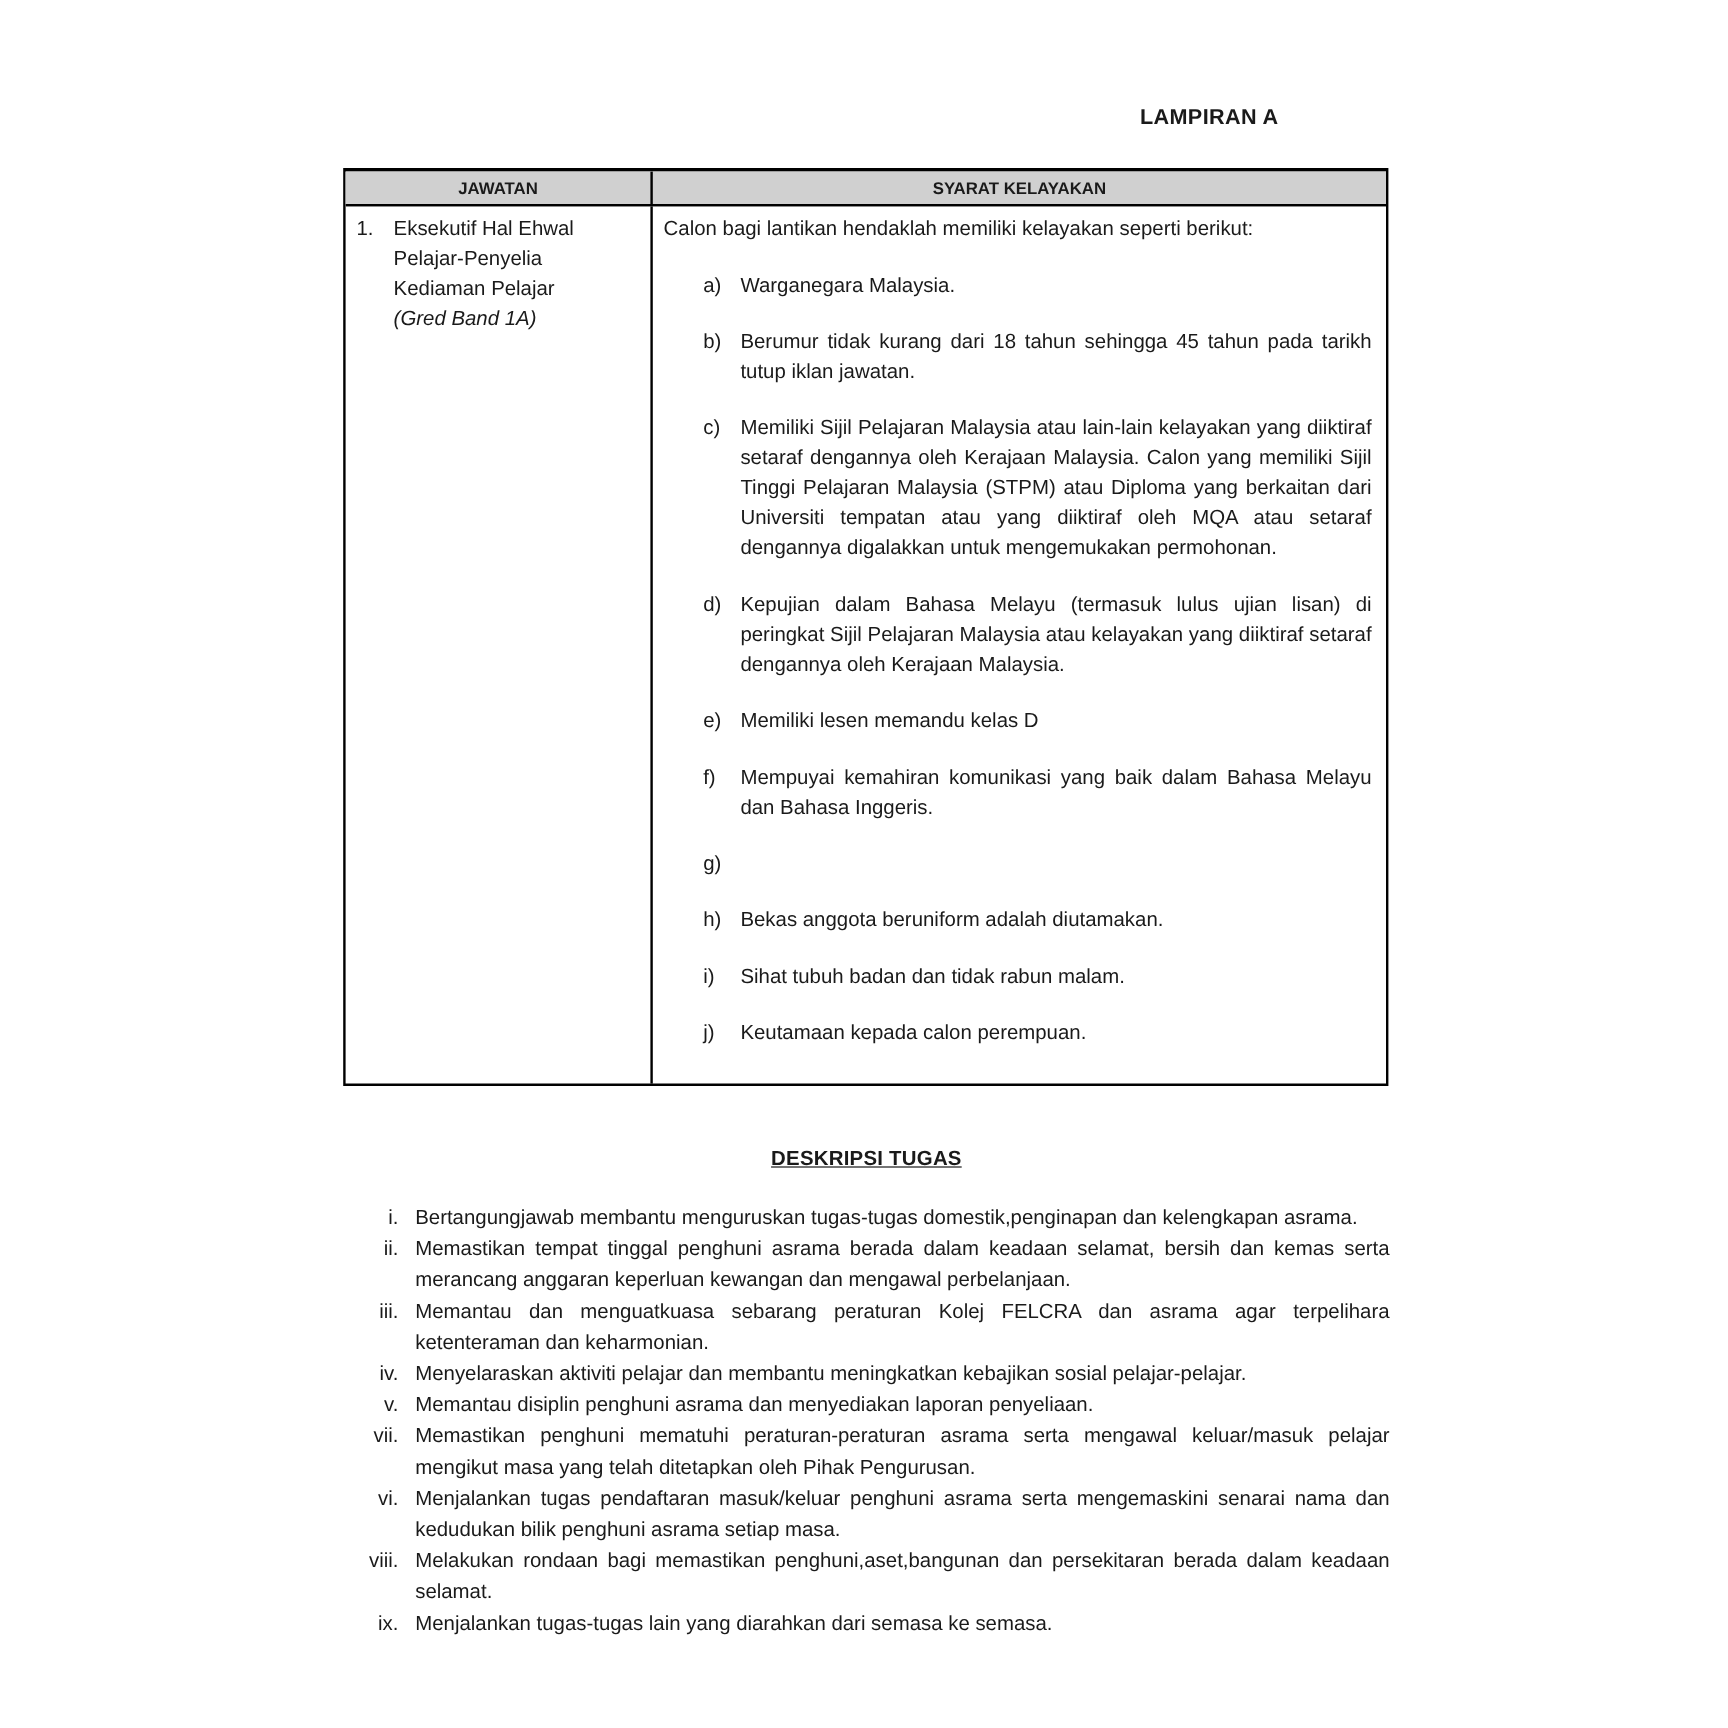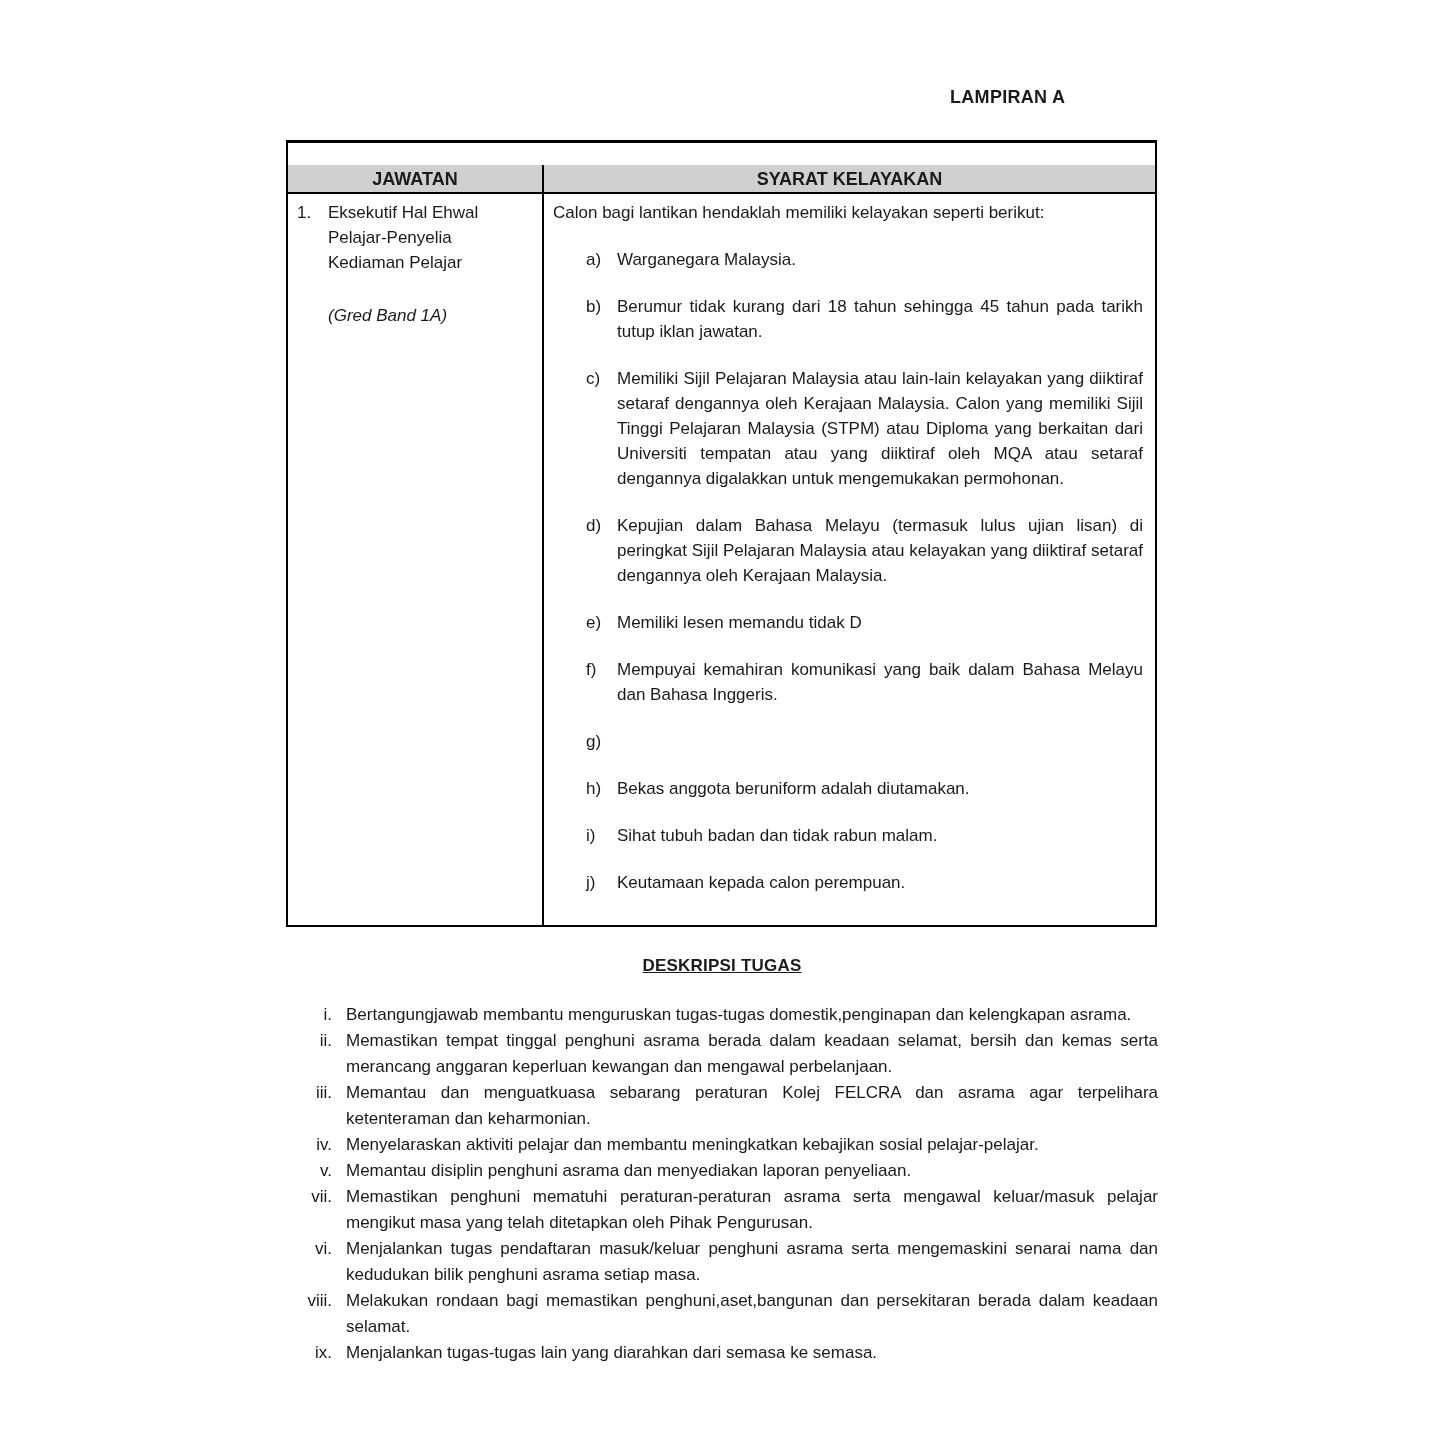--- a/index.html
+++ b/index.html
@@ -37,23 +37,22 @@
     top: 140px;
     width: 871px;
     border: 2px solid #000;
     border-top-width: 3px;
   }
   .t-header {
     display: flex;
     background: #d0d0d0;
     border-bottom: 2px solid #000;
     font-weight: bold;
-    font-size: 18px;
+    font-size: 14px;
     line-height: 20px;
-    margin-top: 22px;
   }
   .th {
     padding: 4px 4px 3px 4px;
     text-align: center;
   }
   .th-left {
     flex: none;
     width: 256px;
     border-right: 2px solid #000;
   }
@@ -74,21 +73,21 @@
     flex: 1;
     padding: 6px 12px 16px 9px;
     border-radius: 10px;
   }
   .pos-row { display: flex; }
   .pos-num {
     flex: none;
     width: 31px;
   }
   .pos-title { flex: 1; }
-  .pos-grade { font-style: italic; margin-top: 28px; }
+  .pos-grade { font-style: italic; }
   .req-intro { margin: 0; }
   .req-item {
     display: flex;
     margin-top: 22px;
     padding-left: 33px;
   }
   .req-label {
     flex: none;
     width: 31px;
   }
@@ -178,21 +177,21 @@
               <span class="req-text">Memiliki Sijil Pelajaran Malaysia atau lain-lain kelayakan yang diiktiraf setaraf dengannya oleh Kerajaan Malaysia. Calon yang memiliki Sijil Tinggi Pelajaran Malaysia (STPM) atau Diploma yang berkaitan dari Universiti tempatan atau yang diiktiraf oleh MQA atau setaraf dengannya digalakkan untuk mengemukakan permohonan.</span>
             </div>
 
             <div class="req-item">
               <span class="req-label">d)</span>
               <span class="req-text">Kepujian dalam Bahasa Melayu (termasuk lulus ujian lisan) di peringkat Sijil Pelajaran Malaysia atau kelayakan yang diiktiraf setaraf dengannya oleh Kerajaan Malaysia.</span>
             </div>
 
             <div class="req-item">
               <span class="req-label">e)</span>
-              <span class="req-text">Memiliki lesen memandu tidak D</span>
+              <span class="req-text">Memiliki lesen memandu kelas D</span>
             </div>
 
             <div class="req-item">
               <span class="req-label">f)</span>
               <span class="req-text">Mempuyai kemahiran komunikasi yang baik dalam Bahasa Melayu dan Bahasa Inggeris.</span>
             </div>
 
             <div class="req-item">
               <span class="req-label">g)</span>
             </div>

